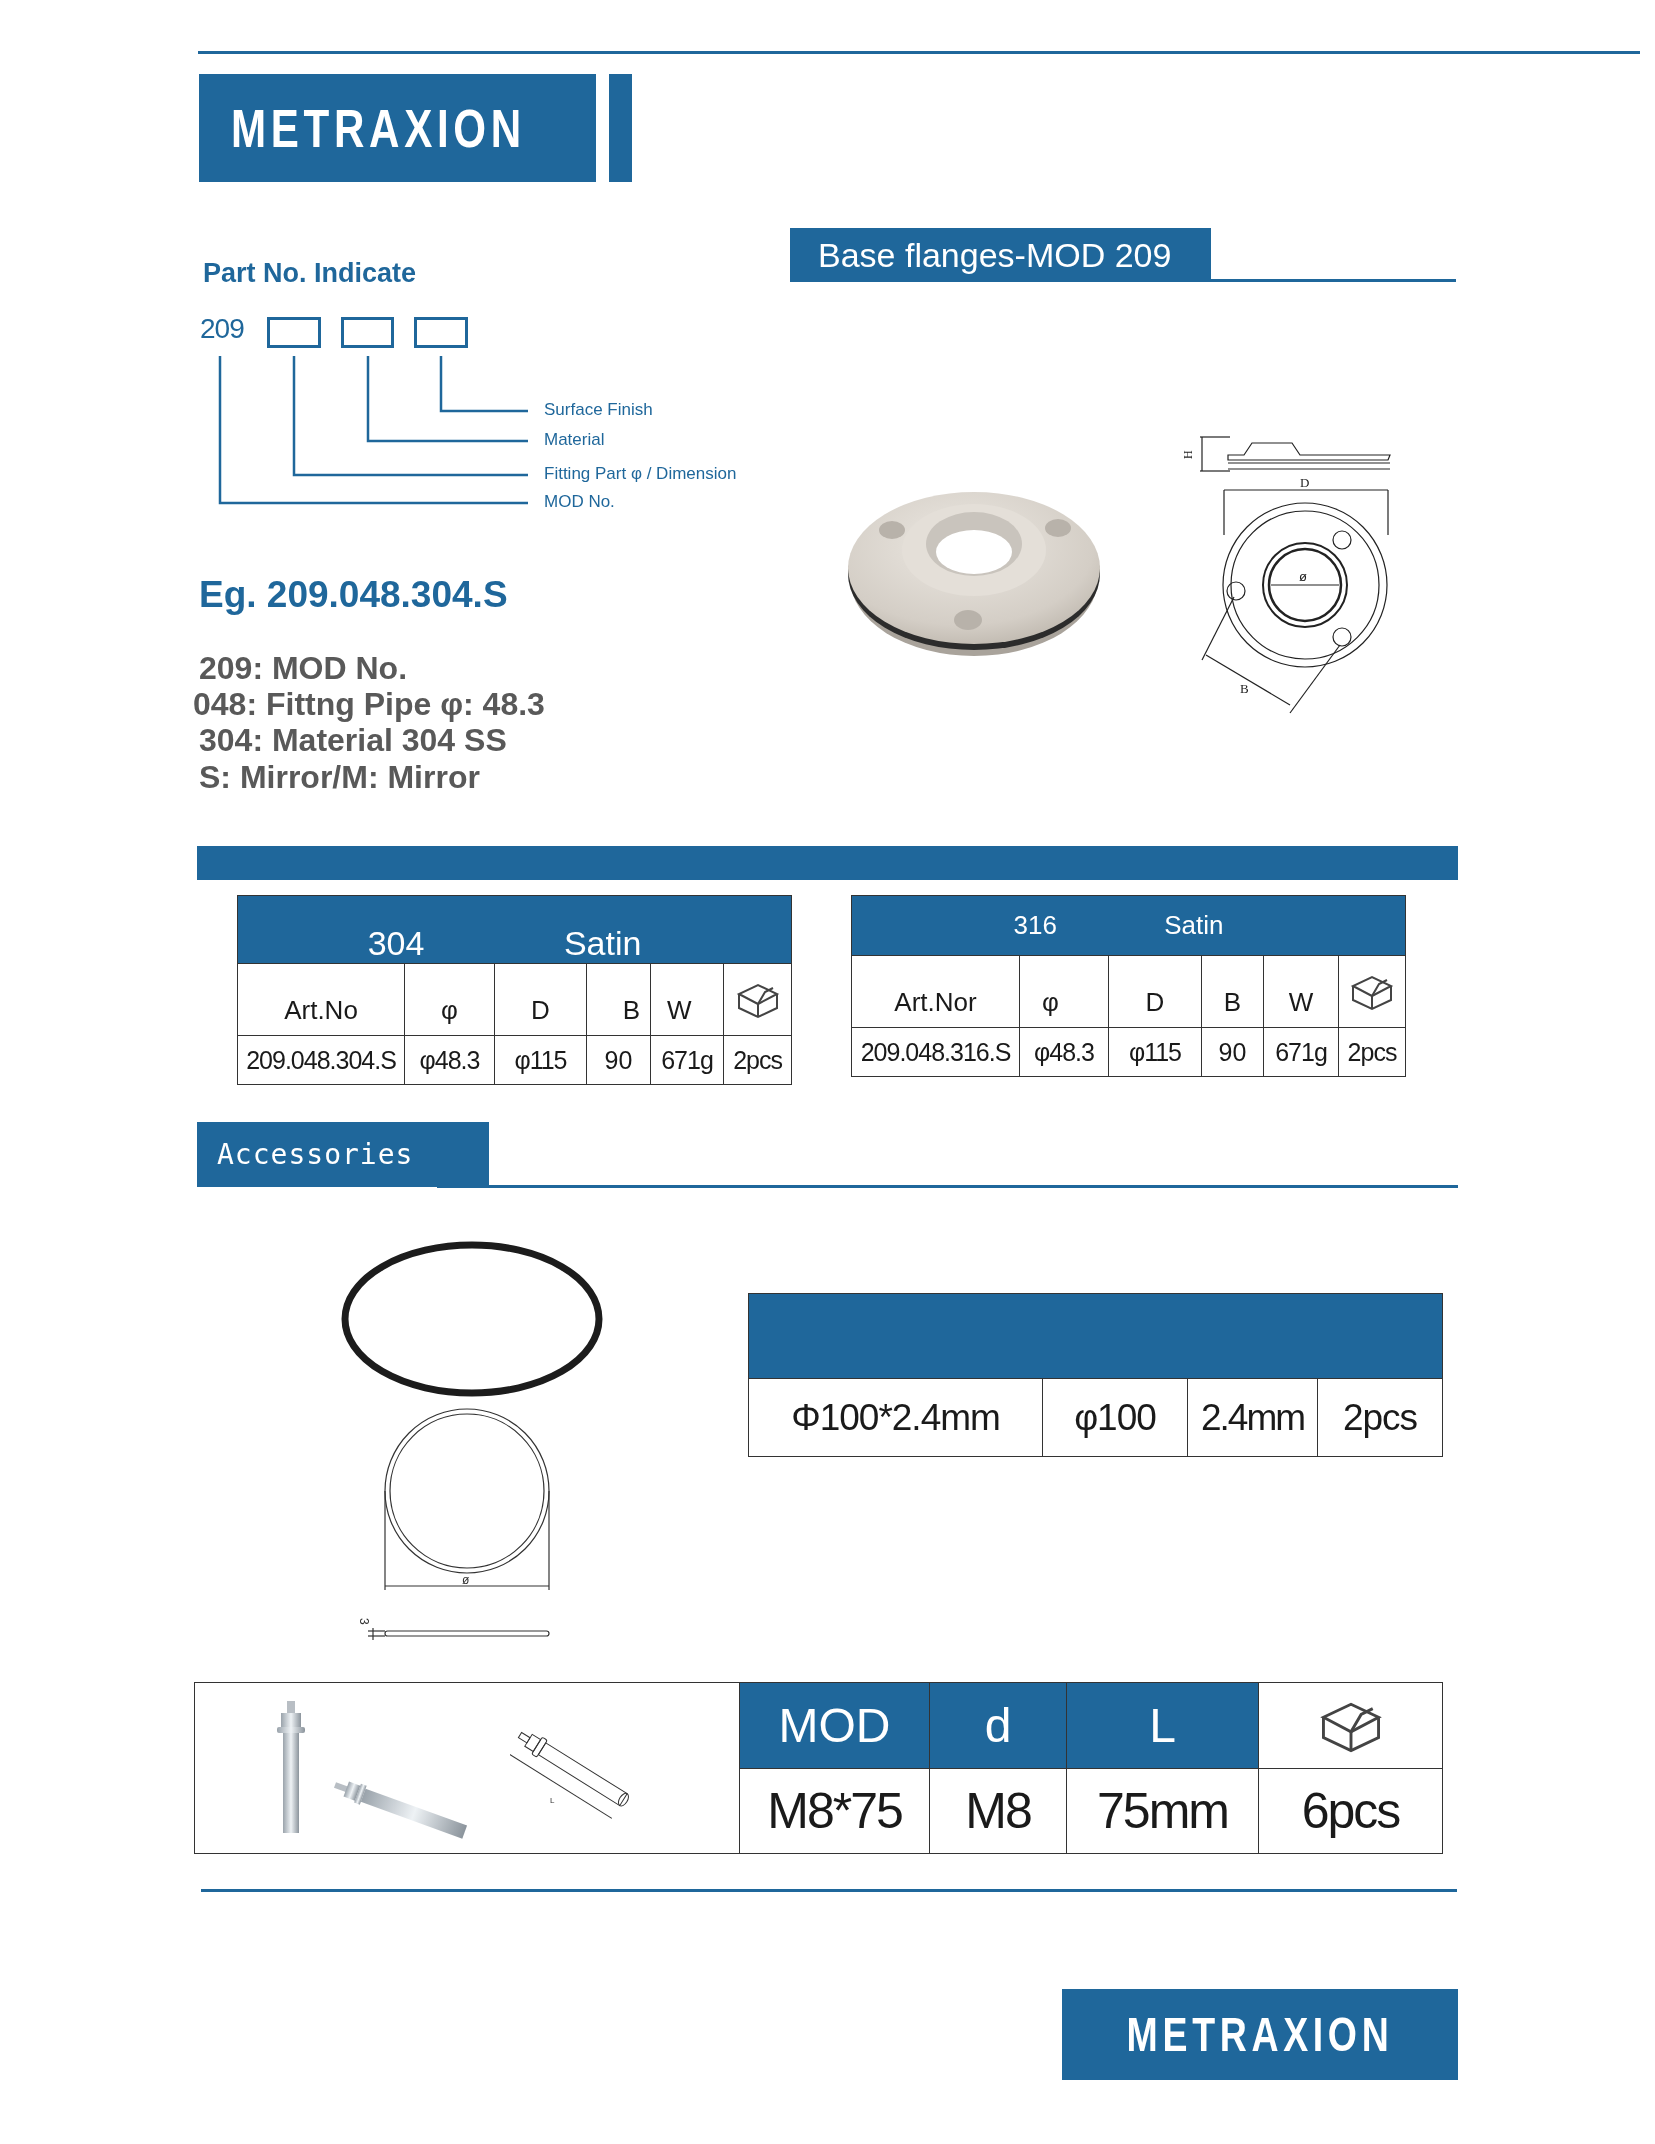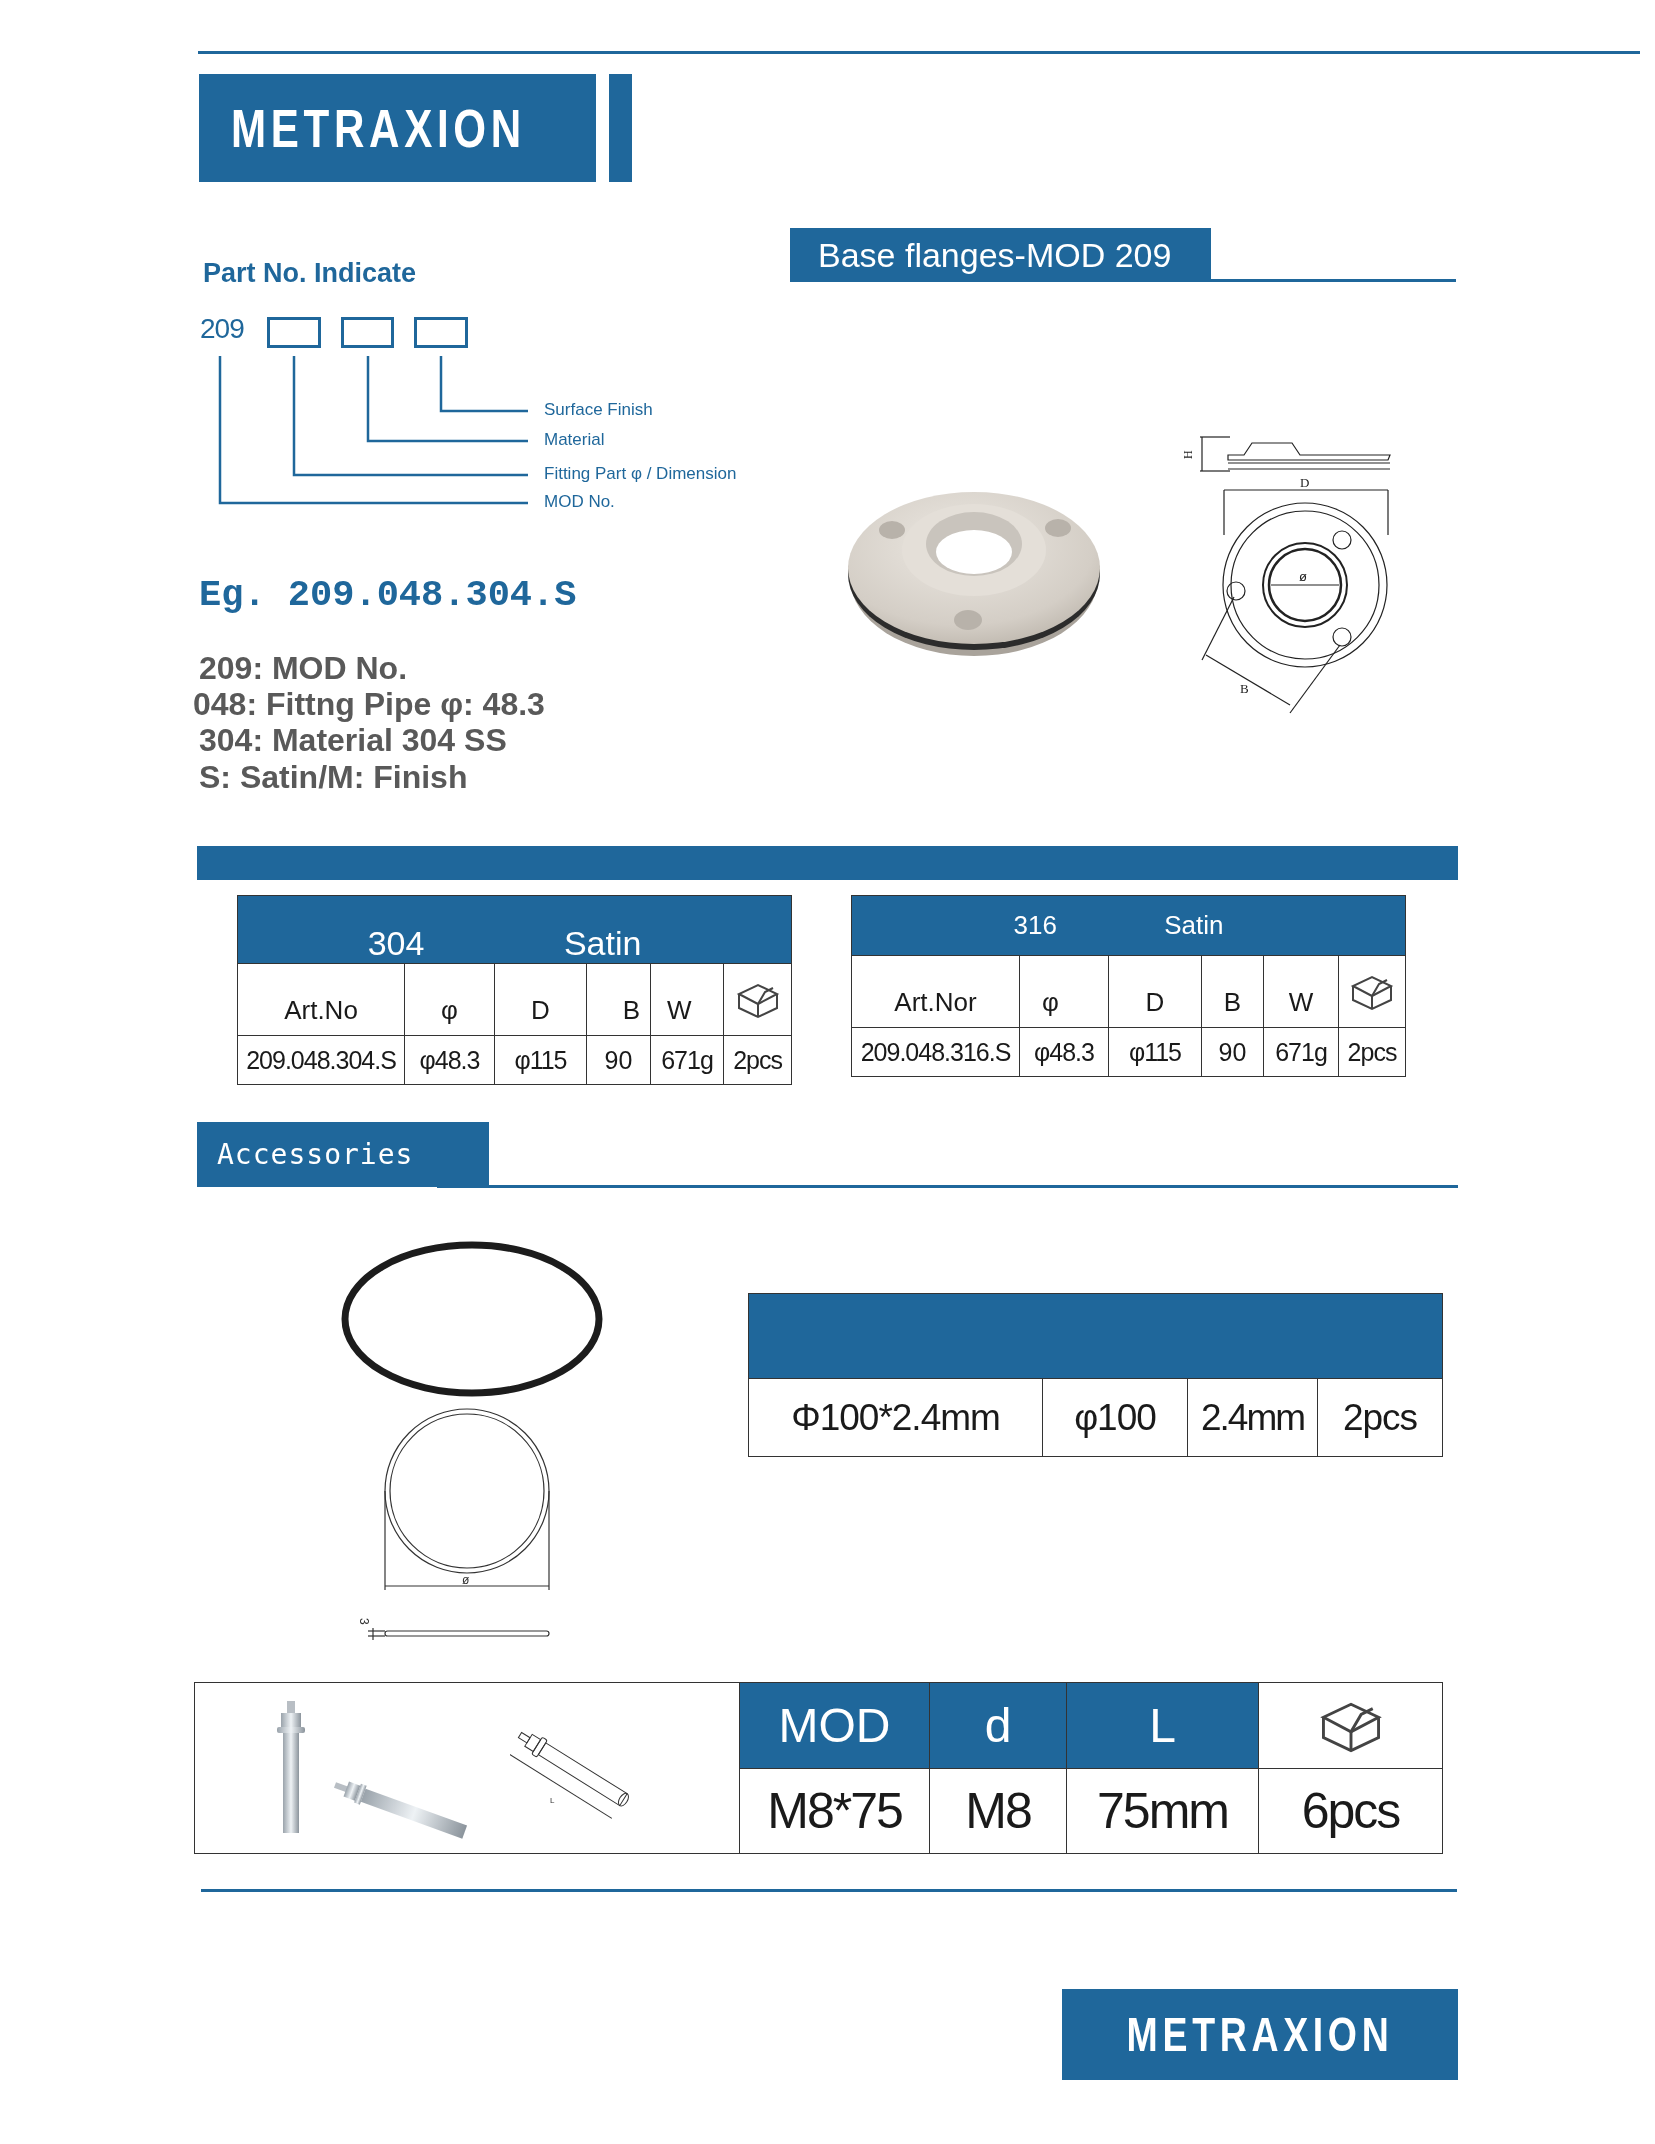--- a/index.html
+++ b/index.html
@@ -6,21 +6,21 @@
   body { width:1655px; height:2144px; position:relative; overflow:hidden; font-family:"Liberation Sans", sans-serif; }
   .abs { position:absolute; }
   .blue { background:#1f679b; }
   .hline { position:absolute; background:#1f679b; }
   .logo { position:absolute; background:#1f679b; color:#ffffff; font-family:"Liberation Sans", sans-serif; font-weight:bold; letter-spacing:6px; display:flex; align-items:center; justify-content:center; }
   .logo span { display:inline-block; transform:scaleX(0.78); transform-origin:center; }
   .part-title { position:absolute; color:#1f679b; font-weight:bold; font-size:27px; }
   .code209 { position:absolute; color:#1f679b; font-size:28px; letter-spacing:-1px; }
   .slot { position:absolute; border:3px solid #1f679b; box-sizing:border-box; }
   .legend-label { position:absolute; color:#1f679b; font-size:17px; white-space:nowrap; }
-  .eg { position:absolute; color:#1f679b; font-weight:bold; font-size:37px; white-space:nowrap;font-family:Liberation Mono, monospace; }
+  .eg { position:absolute; color:#1f679b; font-weight:bold; font-size:37px; white-space:nowrap; }
   .desc { position:absolute; color:#595959; font-weight:bold; font-size:32px; line-height:36.5px; white-space:nowrap; }
   .sec-head { position:absolute; background:#1f679b; color:#ffffff; font-size:34px; display:flex; align-items:center; padding-left:28px; box-sizing:border-box; }
   table.spec { position:absolute; border-collapse:collapse; table-layout:fixed; }
   table.spec td { border:1.5px solid #333; text-align:center; color:#1a1a1a; padding:0; overflow:hidden; white-space:nowrap; }
   table.spec td.th-blue { background:#1f679b; color:#fff; }
   .box-icon svg { display:block; margin:0 auto; }
 </style>
 </head>
 <body>
 
@@ -46,21 +46,21 @@
 </svg>
 <div class="legend-label" style="left:544px; top:400px;">Surface Finish</div>
 <div class="legend-label" style="left:544px; top:430px;">Material</div>
 <div class="legend-label" style="left:544px; top:464px;">Fitting Part φ / Dimension</div>
 <div class="legend-label" style="left:544px; top:492px;">MOD No.</div>
 
 <div class="eg" style="left:199px; top:574px;">Eg. 209.048.304.S</div>
 <div class="desc" style="left:199px; top:650px;">209: MOD No.</div>
 <div class="desc" style="left:193px; top:686px;">048: Fittng Pipe φ: 48.3</div>
 <div class="desc" style="left:199px; top:722px;">304: Material 304 SS</div>
-<div class="desc" style="left:199px; top:759px;">S: Satin/M: Finish</div>
+<div class="desc" style="left:199px; top:759px;">S: Mirror/M: Mirror</div>
 
 <div class="sec-head" style="left:790px; top:228px; width:421px; height:54px; font-size:34px;">
   <span>Base flanges-MOD 209</span>
 </div>
 <div class="hline" style="left:1211px; top:279px; width:245px; height:3px;"></div>
 
 <svg class="abs" style="left:840px; top:460px;" width="270" height="210" viewBox="0 0 270 210">
   <defs>
     <radialGradient id="flg" cx="45%" cy="35%" r="75%">
       <stop offset="0%" stop-color="#ece8e2"></stop>

